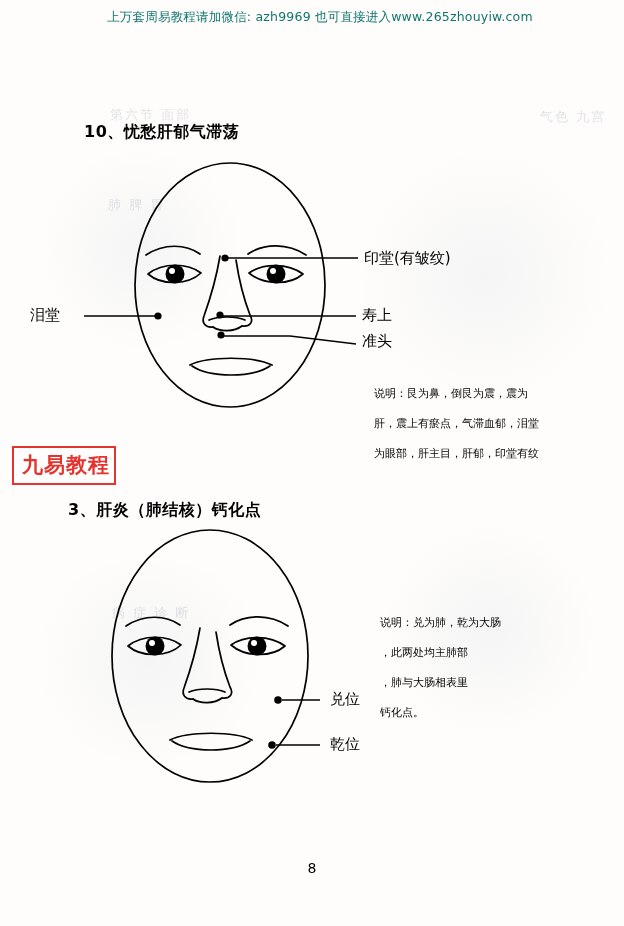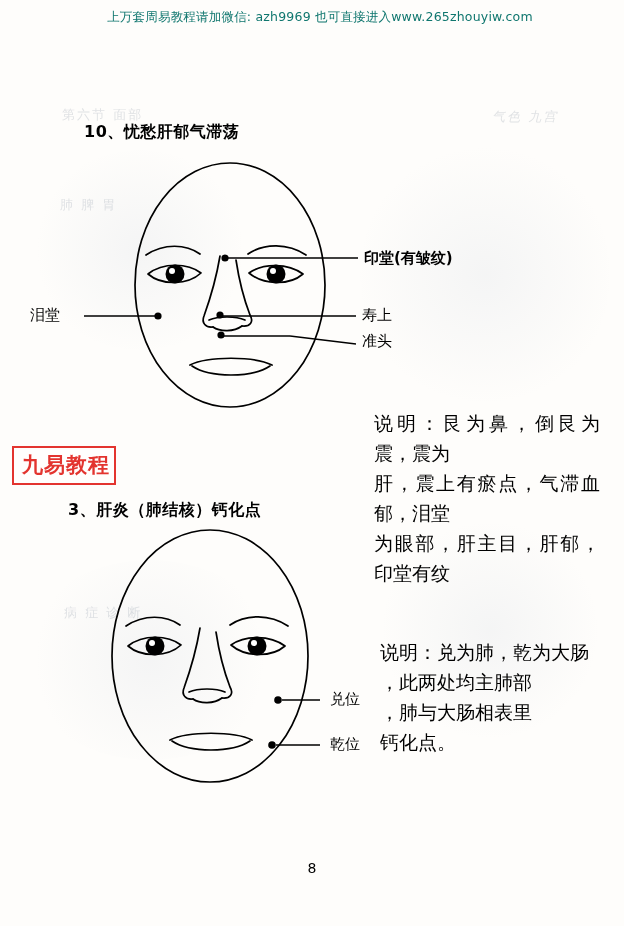--- a/index.html
+++ b/index.html
@@ -46,26 +46,25 @@
     position: absolute;
     font-size: 16px;
     font-weight: bold;
     color: #000;
     letter-spacing: 0.5px;
     font-family: "DejaVu Sans", "Liberation Sans", sans-serif;
   }
 
   .desc {
     position: absolute;
-    font-size: 19px;
+    font-size: 11px;
     line-height: 30px;
     color: #000;
     text-align: justify;
     font-family: Liberation Serif, serif;
-    margin-top: 31px;
   }
   .desc .indent { display:block; }
 
   .label {
     position: absolute;
     font-size: 15px;
     color: #000;
     white-space: nowrap;
     font-family: "DejaVu Sans", "Liberation Sans", sans-serif;
   }
@@ -94,37 +93,38 @@
     color: #000;
   }
 
   .ghost-text {
     position: absolute;
     color: rgba(120,130,150,0.22);
     font-size: 13px;
     letter-spacing: 2px;
     pointer-events: none;
     font-family: "DejaVu Sans", "Liberation Sans", sans-serif;
+    margin-left: 48px;
   }
 
   svg { display: block; }
   .face-svg { position: absolute; }
 </style>
 </head>
 <body>
 
 <div class="page">
 
   <div class="scan-blotch" style="left:360px; top:140px; width:250px; height:270px;"></div>
   <div class="scan-blotch" style="left:380px; top:520px; width:220px; height:220px;"></div>
   <div class="scan-blotch" style="left:30px; top:150px; width:220px; height:200px;"></div>
   <div class="scan-blotch" style="left:20px; top:560px; width:260px; height:200px;"></div>
 
   <div class="ghost-text" style="left:62px; top:106px;">第六节  面部</div>
-  <div class="ghost-text" style="left:492px; top:108px;font-style:italic;">气色  九宫</div>
+  <div class="ghost-text" style="left:492px; top:108px;">气色  九宫</div>
   <div class="ghost-text" style="left:60px; top:196px;">肺  脾  胃</div>
   <div class="ghost-text" style="left:64px; top:604px;">病  症  诊  断</div>
 
   <div class="header-line">上万套周易教程请加微信: azh9969   也可直接进入www.265zhouyiw.com</div>
 
   <div class="section-title" style="left:84px; top:122px;">10、忧愁肝郁气滞荡</div>
 
   <svg class="face-svg" width="260" height="260" viewBox="0 0 260 260" style="left:108px; top:160px;">
     <g fill="none" stroke="#000" stroke-width="1.7" stroke-linecap="round" stroke-linejoin="round">
 
@@ -166,21 +166,21 @@
 
       <line x1="84" y1="156" x2="157" y2="156"></line>
 
       <line x1="222" y1="156" x2="356" y2="156"></line>
 
       <line x1="223" y1="176" x2="290" y2="176"></line>
       <line x1="290" y1="176" x2="356" y2="184"></line>
     </g>
   </svg>
 
-  <div class="label" style="left:364px; top:249px;font-weight:bold;">印堂(有皱纹)</div>
+  <div class="label" style="left:364px; top:249px;">印堂(有皱纹)</div>
   <div class="label" style="left:30px; top:306px;">泪堂</div>
   <div class="label" style="left:362px; top:306px;">寿上</div>
   <div class="label" style="left:362px; top:332px;text-align:center;">准头</div>
 
   <div class="desc" style="left:374px; top:378px; width:226px;">
     <span class="indent">说明：艮为鼻，倒艮为震，震为</span>
     <span class="indent">肝，震上有瘀点，气滞血郁，泪堂</span>
     <span class="indent">为眼部，肝主目，肝郁，印堂有纹</span>
   </div>
 

